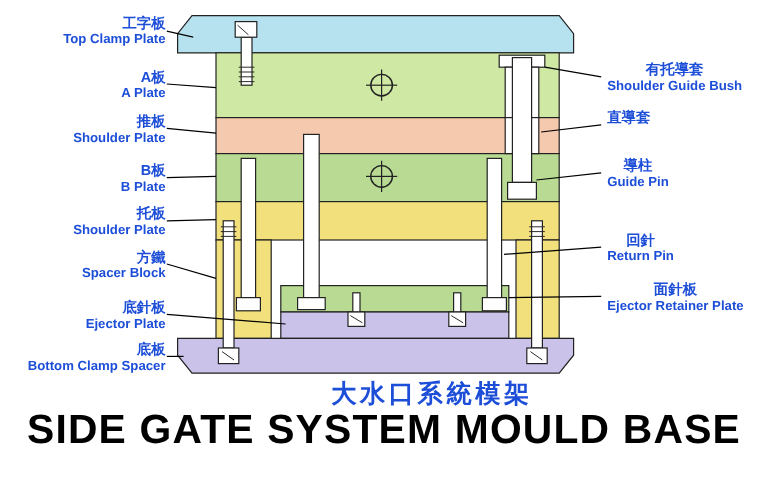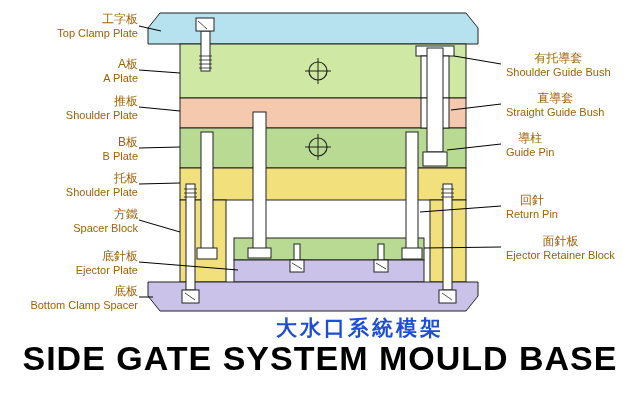--- a/index.html
+++ b/index.html
@@ -10,21 +10,21 @@
   }
   svg { position:absolute; left:0; top:0; }
 
   .part  { stroke:#222; stroke-width:1; }
   .hw    { fill:#ffffff; stroke:#222; stroke-width:1; }
   .ln    { stroke:#222; stroke-width:0.8; }
   .cross circle { fill:none; stroke:#222; stroke-width:1.2; }
   .cross line   { stroke:#222; stroke-width:1; }
   .leader line  { stroke:#000; stroke-width:1; }
 
-  .label { position:absolute; color:#a16207; font-weight:normal; line-height:1.15; white-space:nowrap; }
+  .label { position:absolute; color:#1d4ed8; font-weight:bold; line-height:1.15; white-space:nowrap; }
   .label .zh { font-size:12px; }
   .label .en { font-size:11px; }
   .label.left  { right:502px; text-align:right; }
   .label.right { left:506px;  text-align:center; }
 
   .title-zh {
     position:absolute; top:314px; left:0; width:640px; text-align:center;
     font-size:21px; font-weight:bold; letter-spacing:3px; color:#1d4ed8;margin-left:40px;
   }
   .title-en {
@@ -172,31 +172,30 @@
     <div class="zh">底板</div>
     <div class="en">Bottom Clamp Spacer</div>
   </div>
 
   <div class="label right" style="top:52px">
     <div class="zh">有托導套</div>
     <div class="en">Shoulder Guide Bush</div>
   </div>
   <div class="label right" style="top:92px">
     <div class="zh">直導套</div>
-    <div class="en">Straight Guide Bush</div>
   </div>
   <div class="label right" style="top:132px">
     <div class="zh">導柱</div>
     <div class="en">Guide Pin</div>
   </div>
   <div class="label right" style="top:194px">
     <div class="zh">回針</div>
     <div class="en">Return Pin</div>
   </div>
   <div class="label right" style="top:235px">
     <div class="zh">面針板</div>
-    <div class="en">Ejector Retainer Block</div>
+    <div class="en">Ejector Retainer Plate</div>
   </div>
 
   <div class="title-zh">大水口系統模架</div>
   <div class="title-en">SIDE GATE SYSTEM MOULD BASE</div>
 
 </div>
 
 </body></html>

